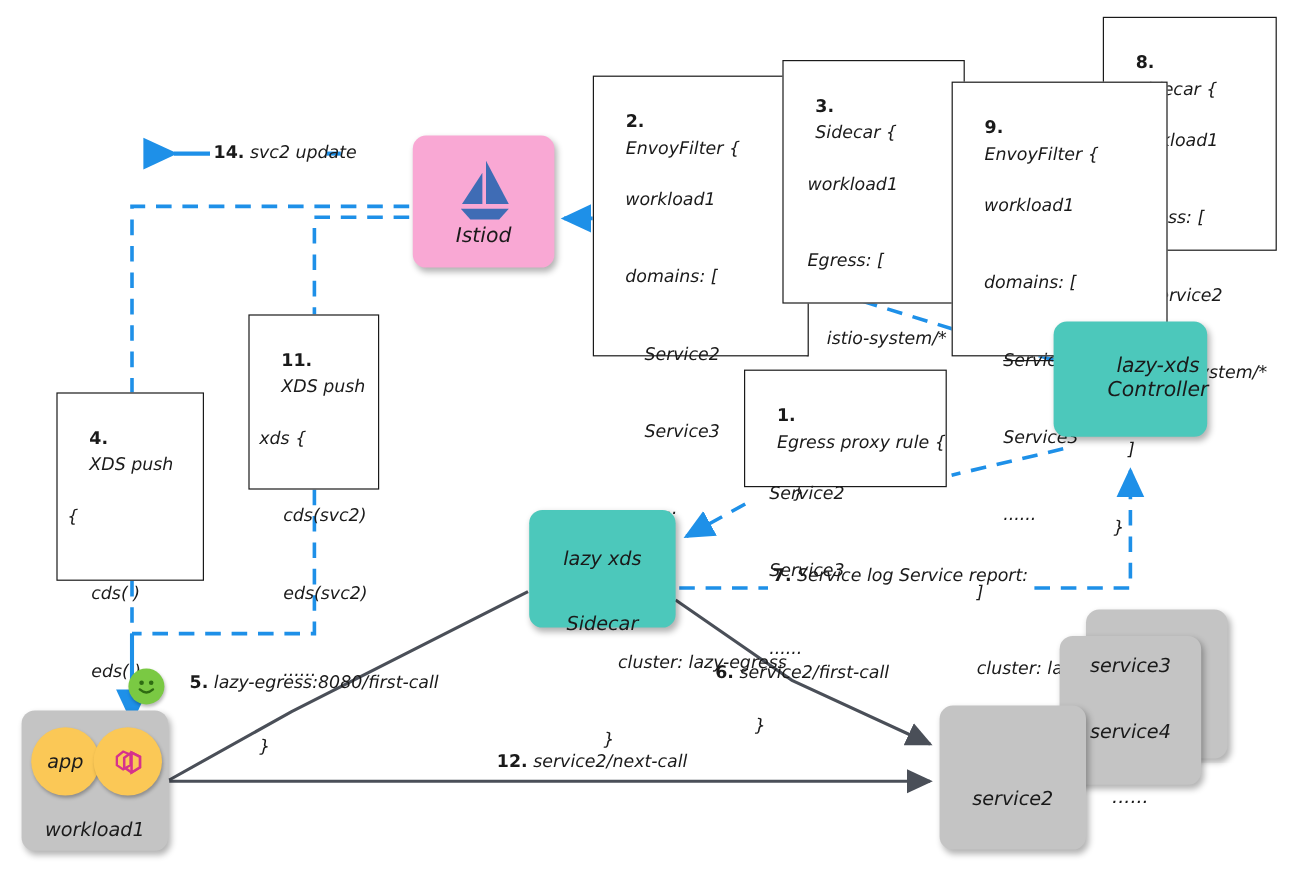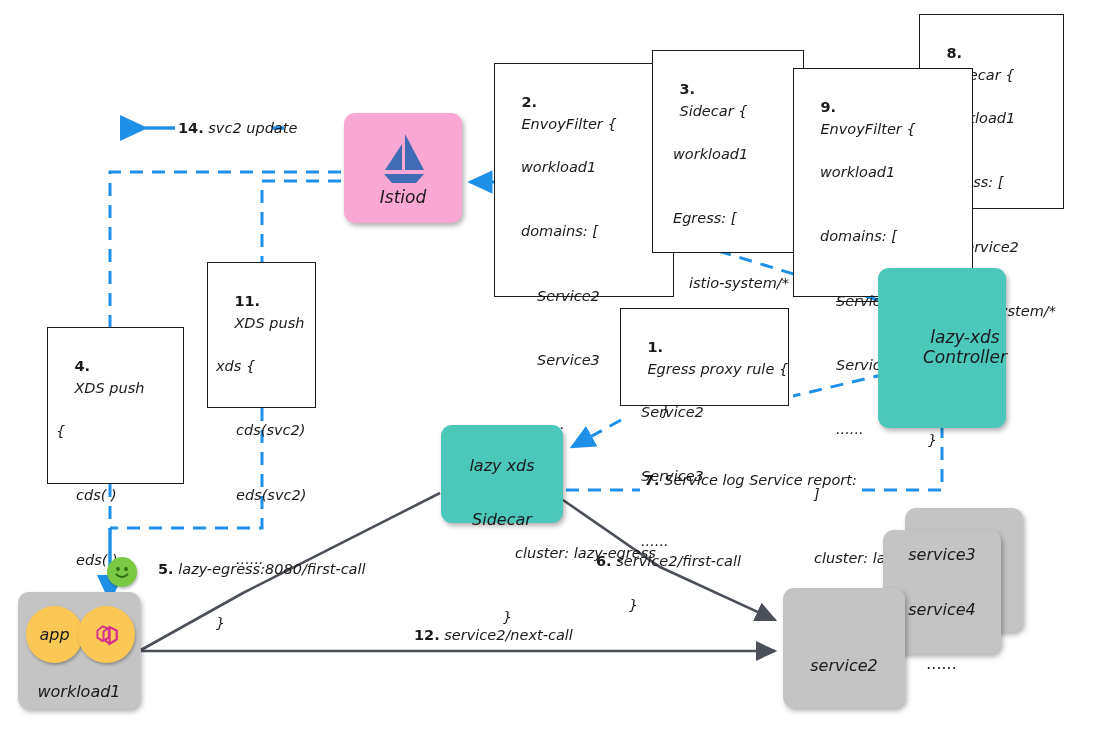--- a/index.html
+++ b/index.html
@@ -152,21 +152,21 @@
 
   <div class="note" style="left:620px;top:308px;width:169px;height:98px;">
     <span class="num">1.</span>
     <span>Egress proxy rule {</span>
     <span class="ln" style="padding-left:12px">Service2</span>
     <span class="ln" style="padding-left:12px">Service3</span>
     <span class="ln" style="padding-left:12px">......</span>
     <span class="ln">}</span>
   </div>
 
-  <div class="note" style="left:47px;top:327px;width:137px;height:157px;">
+  <div class="note" style="left:47px;top:327px;width:123px;height:157px;">
     <span class="num">4.</span>
     <span>XDS push</span>
     <span class="ln">{</span>
     <span class="ln" style="padding-left:20px">cds( )</span>
     <span class="ln" style="padding-left:20px">eds( )</span>
     <span class="ln" style="padding-left:20px">......</span>
     <span class="ln">}</span>
   </div>
 
   <div class="note" style="left:207px;top:262px;width:109px;height:146px;">
@@ -181,21 +181,21 @@
 
   <div class="node istiod" style="left:344px;top:113px;width:118px;height:110px;">
     <svg width="62" height="58" viewBox="0 0 62 58" style="margin-top:2px;">
       <path d="M33,4 L33,40 L52,40 Z" fill="#3f6cb5"></path>
       <path d="M30,14 L30,40 L13,40 Z" fill="#3f6cb5"></path>
       <path d="M12,44 L52,44 L44,53 L20,53 Z" fill="#3f6cb5"></path>
     </svg>
     <div class="nlabel">Istiod</div>
   </div>
 
-  <div class="node teal" style="left:878px;top:268px;width:128px;height:160px;padding-left:46px;">
+  <div class="node teal" style="left:878px;top:268px;width:128px;height:96px;padding-left:46px;">
     <div class="nlabel">lazy-xds</div>
     <div class="nlabel">Controller</div>
   </div>
 
   <div class="node teal" style="left:441px;top:425px;width:122px;height:98px;">
     <svg width="48" height="48" viewBox="0 0 48 48" style="margin-top:2px;">
       <circle cx="24" cy="24" r="22" fill="#fbc856"></circle>
       <path d="M13,19 L19,14 L26,17 L26,27 L19,31 L13,27 Z" fill="none" stroke="#d6328c" stroke-width="2.2"></path>
       <path d="M20,20 L27,15 L35,19 L35,29 L27,34 L20,29 Z" fill="none" stroke="#d6328c" stroke-width="2.4"></path>
       <path d="M27,15 L35,19 L35,29 L27,34 Z" fill="#fdfdfd" stroke="#d6328c" stroke-width="2.4"></path>

